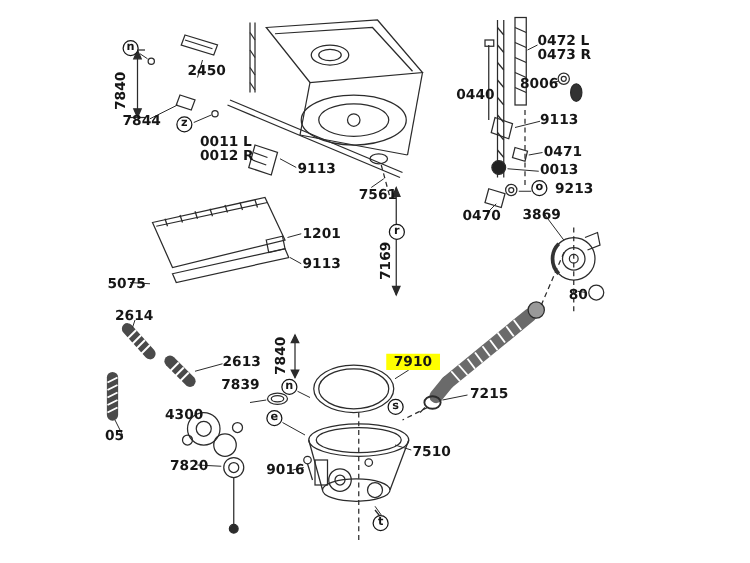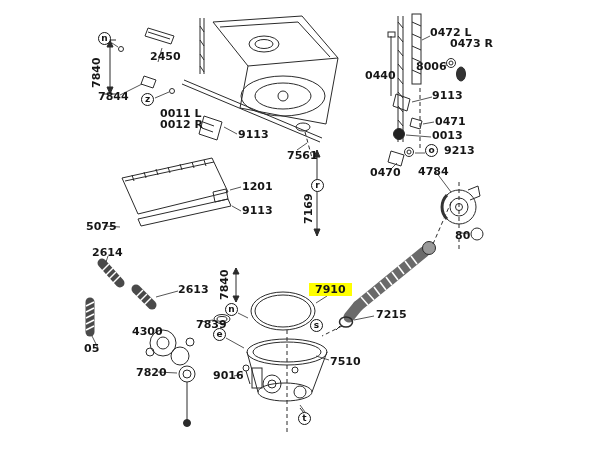--- a/index.html
+++ b/index.html
@@ -253,37 +253,37 @@
     <div class="lbl" style="left: 160px; top: 119px;">0012 R</div>
     <div class="lbl" style="left: 238px; top: 129px;">9113</div>
     <div class="lbl" style="left: 287px; top: 150px;">7561</div>
     <div class="lbl" style="left: 242px; top: 181px;">1201</div>
     <div class="lbl" style="left: 242px; top: 205px;">9113</div>
     <div class="lbl vert" style="left: 303px; top: 224px;">7169</div>
     <div class="lbl" style="left: 86px; top: 221px;">5075</div>
     <div class="lbl" style="left: 92px; top: 247px;">2614</div>
     <div class="lbl" style="left: 178px; top: 284px;">2613</div>
     <div class="lbl vert" style="left: 219px; top: 300px;">7840</div>
-    <div class="lbl" style="left: 177px; top: 319px; margin-left: 19px;">7839</div>
+    <div class="lbl" style="left: 177px; top: 302px;">7839</div>
     <div class="lbl" style="left: 132px; top: 326px;">4300</div>
     <div class="lbl" style="left: 84px; top: 343px;">05</div>
     <div class="lbl" style="left: 136px; top: 367px;">7820</div>
     <div class="lbl" style="left: 213px; top: 370px;">9016</div>
     <div class="lbl hl" style="left: 309px; top: 283px; background: rgb(255, 255, 0);">7910</div>
     <div class="lbl" style="left: 376px; top: 309px;">7215</div>
     <div class="lbl" style="left: 330px; top: 356px;">7510</div>
     <div class="lbl" style="left: 365px; top: 70px;">0440</div>
     <div class="lbl" style="left: 430px; top: 27px;">0472 L</div>
-    <div class="lbl" style="left: 450px; top: 38px;">0473 R</div>
+    <div class="lbl" style="left: 430px; top: 38px;">0473 R</div>
     <div class="lbl" style="left: 416px; top: 61px;">8006</div>
     <div class="lbl" style="left: 432px; top: 90px;">9113</div>
     <div class="lbl" style="left: 435px; top: 116px;">0471</div>
     <div class="lbl" style="left: 432px; top: 130px;">0013</div>
     <div class="lbl" style="left: 444px; top: 145px;">9213</div>
-    <div class="lbl" style="left: 418px; top: 166px;">4784</div>
+    <div class="lbl" style="left: 418px; top: 166px;">3869</div>
     <div class="lbl" style="left: 370px; top: 167px;">0470</div>
     <div class="lbl" style="left: 455px; top: 230px;">80</div>
     <div class="circ" style="left: 98px; top: 32px;">n</div>
     <div class="circ" style="left: 141px; top: 93px;">z</div>
     <div class="circ" style="left: 311px; top: 179px;">r</div>
     <div class="circ" style="left: 225px; top: 303px;">n</div>
     <div class="circ" style="left: 213px; top: 328px;">e</div>
     <div class="circ" style="left: 310px; top: 319px;">s</div>
     <div class="circ" style="left: 425px; top: 144px;">o</div>
     <div class="circ" style="left: 298px; top: 412px;">t</div>

